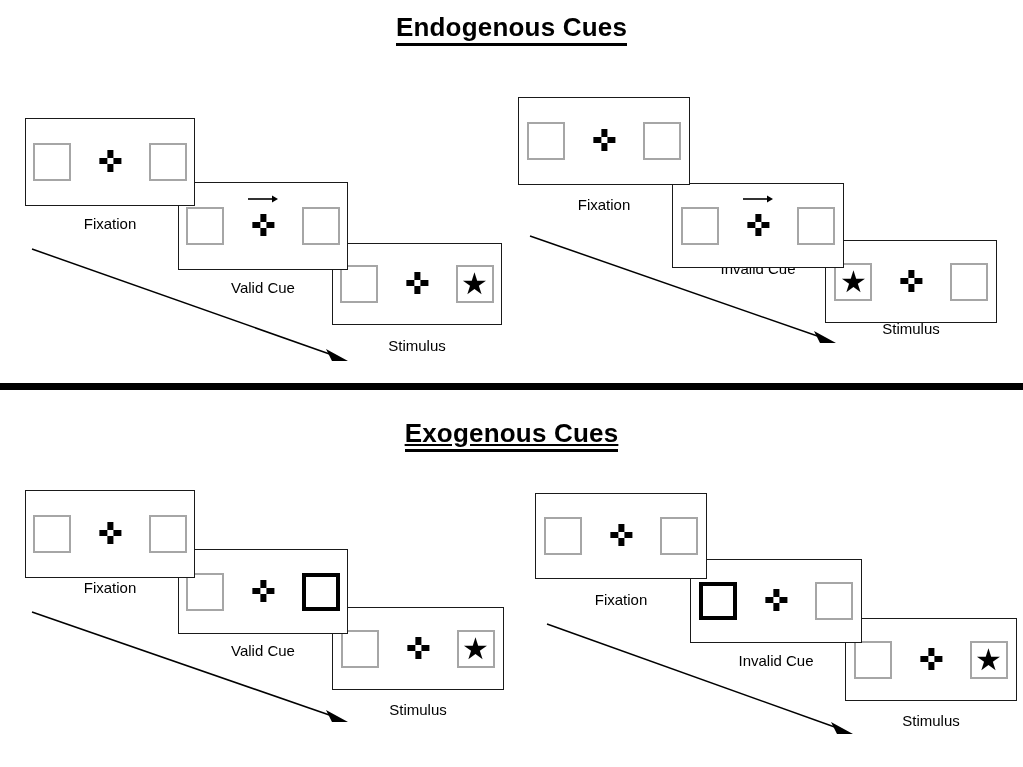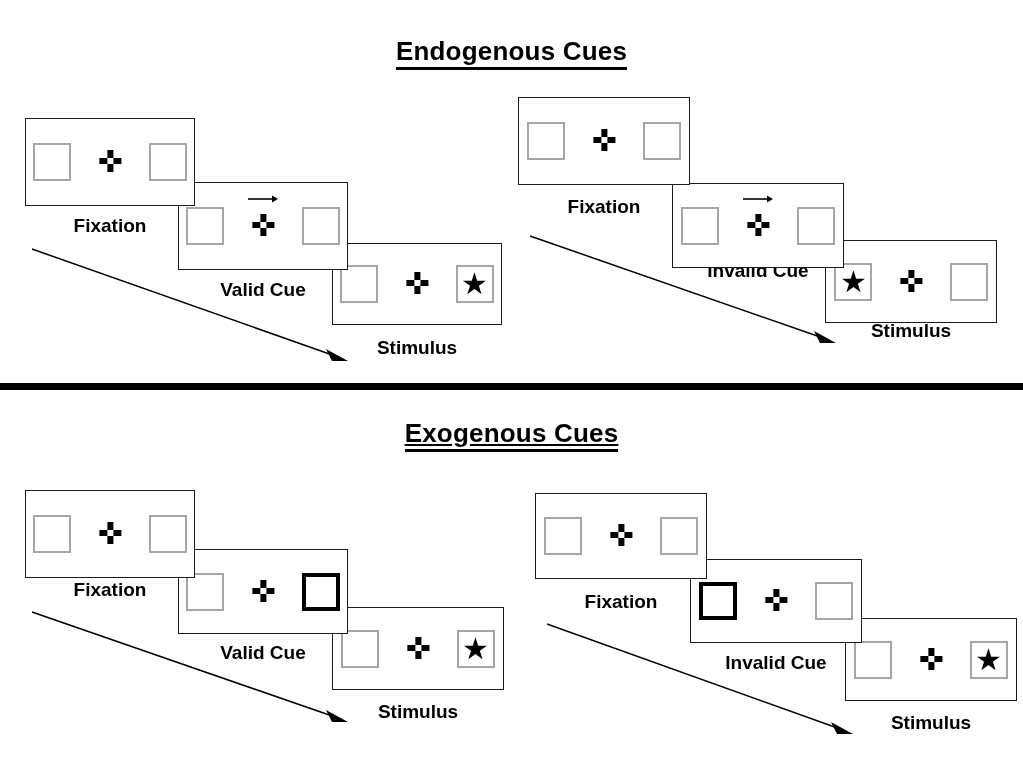--- a/index.html
+++ b/index.html
@@ -41,29 +41,29 @@
   }
   .star{
     font-size:30px;color:#000;line-height:1;
     font-family:"DejaVu Sans",sans-serif;
   }
   .cue-arrow{
     position:absolute;left:50%;transform:translateX(-50%);
     top:-17px;width:30px;height:10px;
   }
   .panel-label{
-    position:absolute;font-size:19px;font-weight:bold;color:#000;
+    position:absolute;font-size:15px;font-weight:normal;color:#000;
     white-space:nowrap;text-align:center;
   }
   .time-arrow{position:absolute;}
 </style>
 </head>
 <body>
 
-<div class="section-title" style="top:36px;">
+<div class="section-title" style="top:12px;">
   <span>Endogenous Cues</span>
 </div>
 
 <div class="sequence" style="left:0px;top:0px;">
   <div class="panel" style="left:25px;top:118px;width:170px;height:88px;z-index:3;">
     <div class="panel-inner">
       <div class="cell plain"></div>
       <div class="gap"></div>
       <div class="plus">✜</div>
       <div class="gap"></div>

